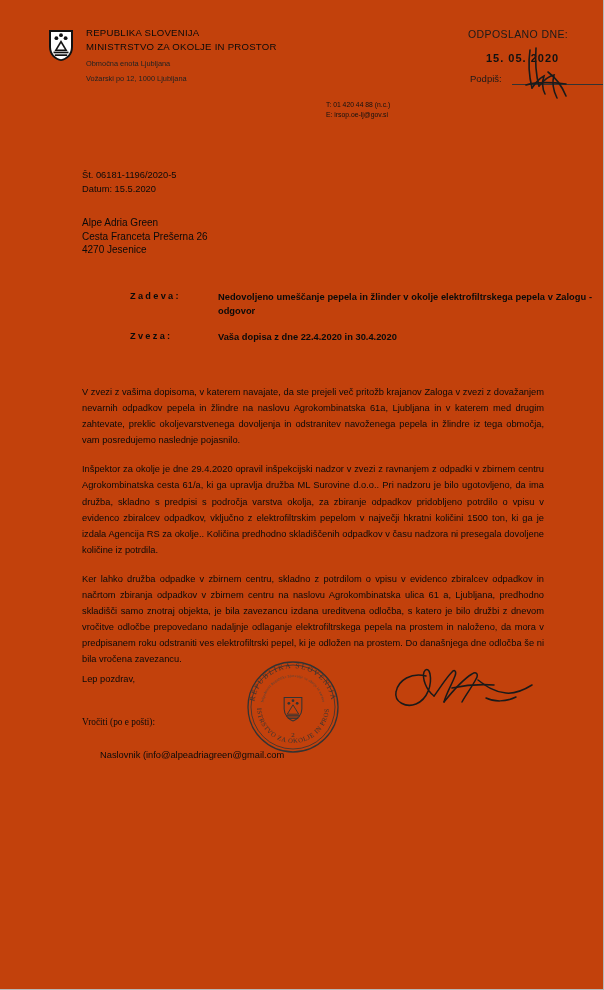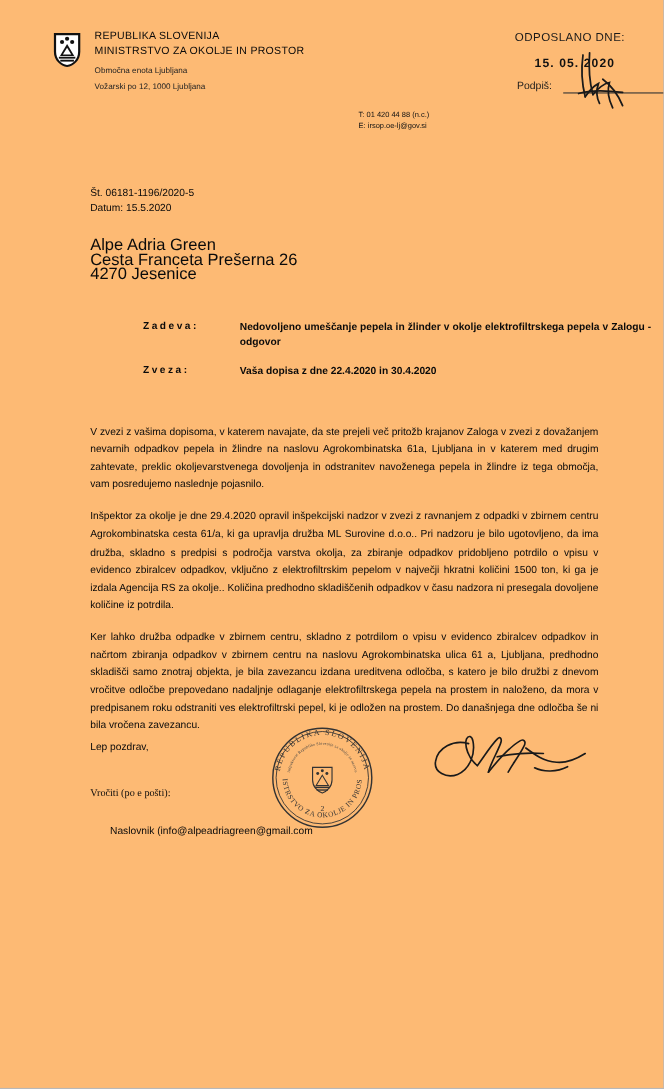--- a/index.html
+++ b/index.html
@@ -4,21 +4,21 @@
 <style>
   html, body {
     margin: 0;
     padding: 0;
     background: #ffffff;
   }
   .page {
     position: relative;
     width: 604px;
     height: 990px;
-    background: #fdba74;
+    background: #c2410c;
     box-sizing: border-box;
     border-right: 1px solid #b8b8b8;
     border-bottom: 1px solid #b8b8b8;
     overflow: hidden;
     font-family: "Liberation Sans", sans-serif;
     color: #0a0a0a;
   }
 
   
   .header {
@@ -134,21 +134,21 @@
     position: absolute;
     left: 82px;
     top: 168px;
     font-size: 9.3px;
     line-height: 14px;
   }
   .addrblock {
     position: absolute;
     left: 82px;
     top: 216px;
-    font-size: 15px;
+    font-size: 10px;
     line-height: 13.5px;
   }
 
   
   .field-row {
     position: absolute;
     left: 82px;
     width: 462px;
     font-size: 9.3px;
     margin-left: 48px;

